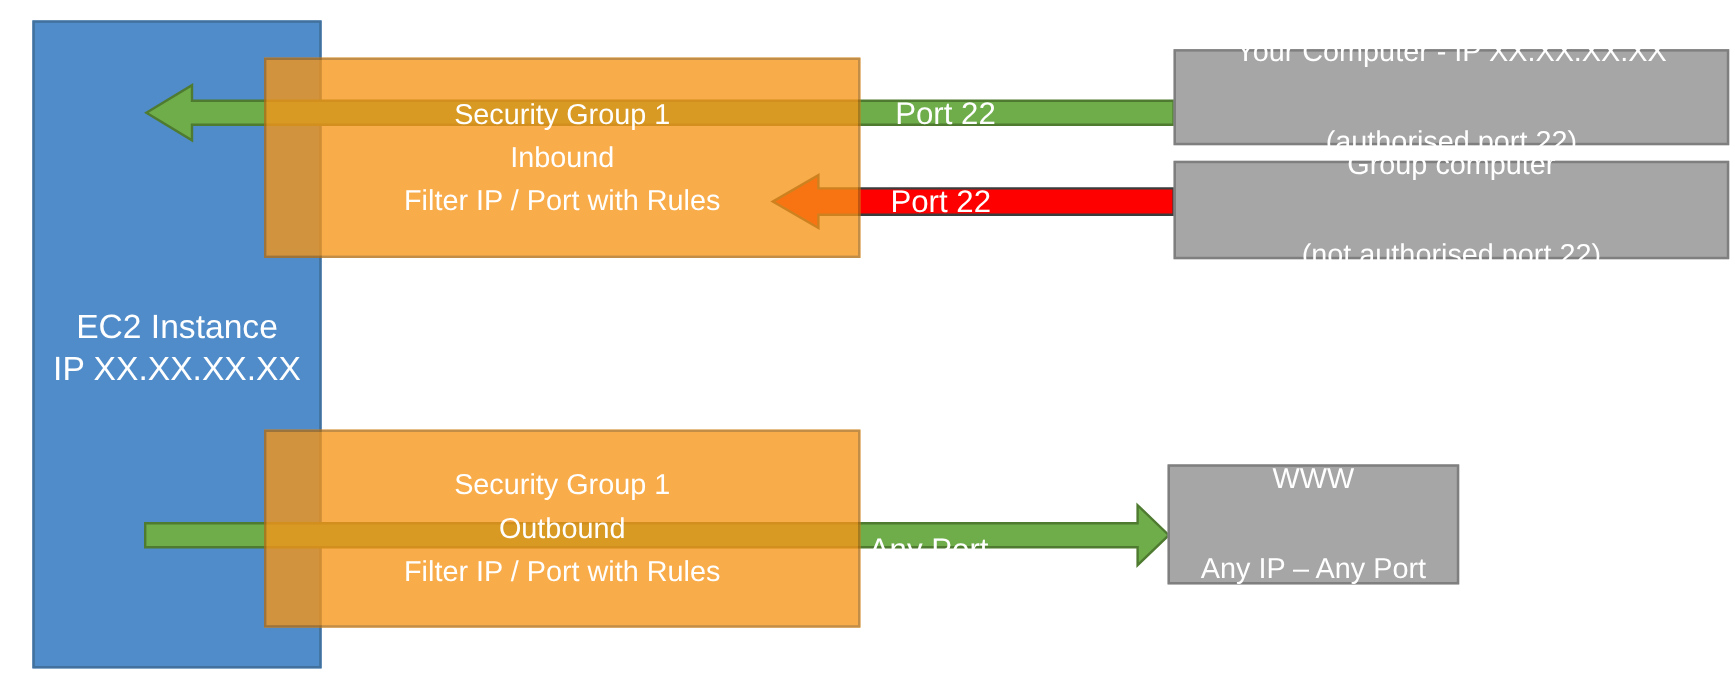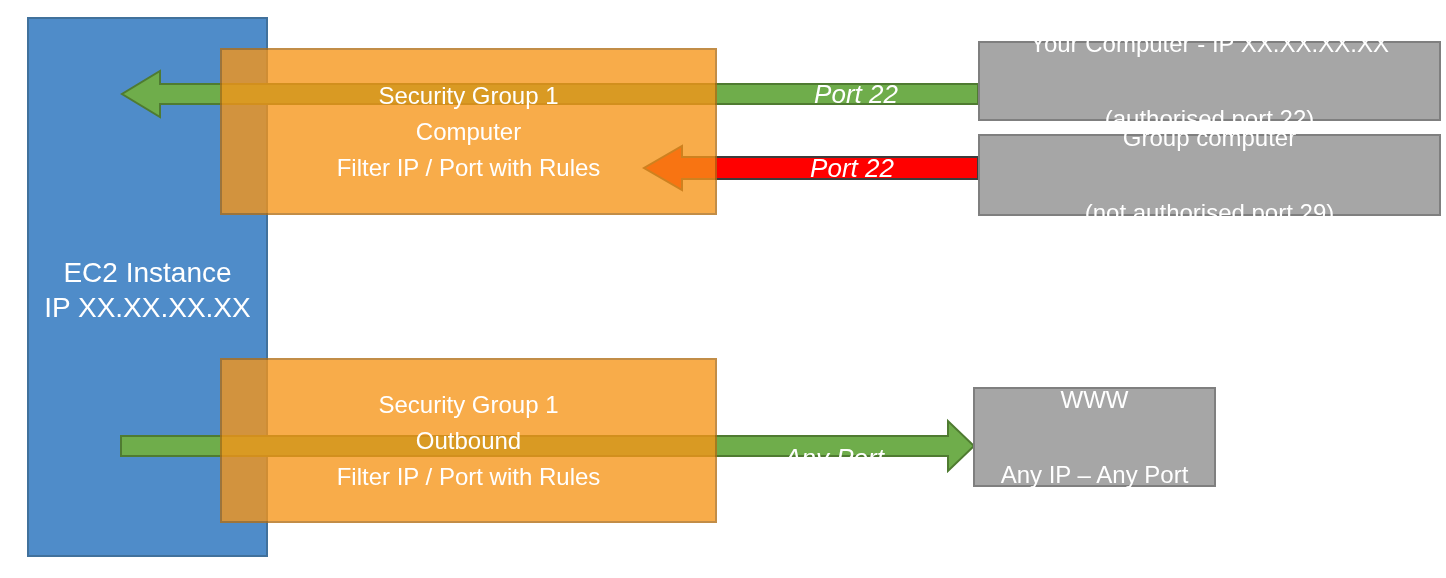--- a/index.html
+++ b/index.html
@@ -66,24 +66,23 @@
   .your-computer-box  { left: 978px; top: 41px;  width: 463px; height: 80px; }
   .other-computer-box { left: 978px; top: 134px; width: 463px; height: 82px; }
   .www-box            { left: 973px; top: 387px; width: 243px; height: 100px; }
 
   
   .port-label {
     position: absolute;
     z-index: 5;
     font-size: 26px;
     line-height: 28px;
-    text-align: center;
+    text-align: left;
     width: 220px;
     pointer-events: none;
-    font-style: italic;
   }
   .inbound-allowed-label { left: 746px; top: 80px; }
   .inbound-blocked-label { left: 742px; top: 154px; }
   .outbound-label        { left: 724px; top: 444px; }
 </style>
 </head>
 <body>
 
 <div class="canvas">
 
@@ -98,36 +97,36 @@
     <polygon stroke-width="2" stroke-linejoin="miter" points="978,84 160,84 160,71 122,94 160,117 160,104 978,104" fill="#6FAD4B" stroke="#4F7B31"></polygon>
     <polygon stroke-width="2" stroke-linejoin="miter" points="978,157 682,157 682,146 644,168 682,190 682,179 978,179" fill="#FF0000" stroke="#3C3C3C"></polygon>
     <polygon stroke-width="2" stroke-linejoin="miter" points="121,436 948,436 948,421 974,446 948,471 948,456 121,456" fill="#6FAD4B" stroke="#4F7B31"></polygon>
   </svg>
 
   <div class="box sg-box sg-inbound-box"></div>
   <div class="box sg-box sg-outbound-box"></div>
 
   <div class="box sg-text sg-inbound-text">
     <div>Security Group 1</div>
-    <div>Computer</div>
+    <div>Inbound</div>
     <div>Filter IP / Port with Rules</div>
   </div>
   <div class="box sg-text sg-outbound-text">
     <div>Security Group 1</div>
     <div>Outbound</div>
     <div>Filter IP / Port with Rules</div>
   </div>
 
   <div class="box gray-box your-computer-box">
     <div>Your Computer - IP XX.XX.XX.XX</div>
     <div>(authorised port 22)</div>
   </div>
   <div class="box gray-box other-computer-box">
     <div>Group computer</div>
-    <div>(not authorised port 29)</div>
+    <div>(not authorised port 22)</div>
   </div>
   <div class="box gray-box www-box">
     <div>WWW</div>
     <div>Any IP – Any Port</div>
   </div>
 
   <div class="port-label inbound-allowed-label">Port 22</div>
   <div class="port-label inbound-blocked-label">Port 22</div>
   <div class="port-label outbound-label">Any Port</div>
 

